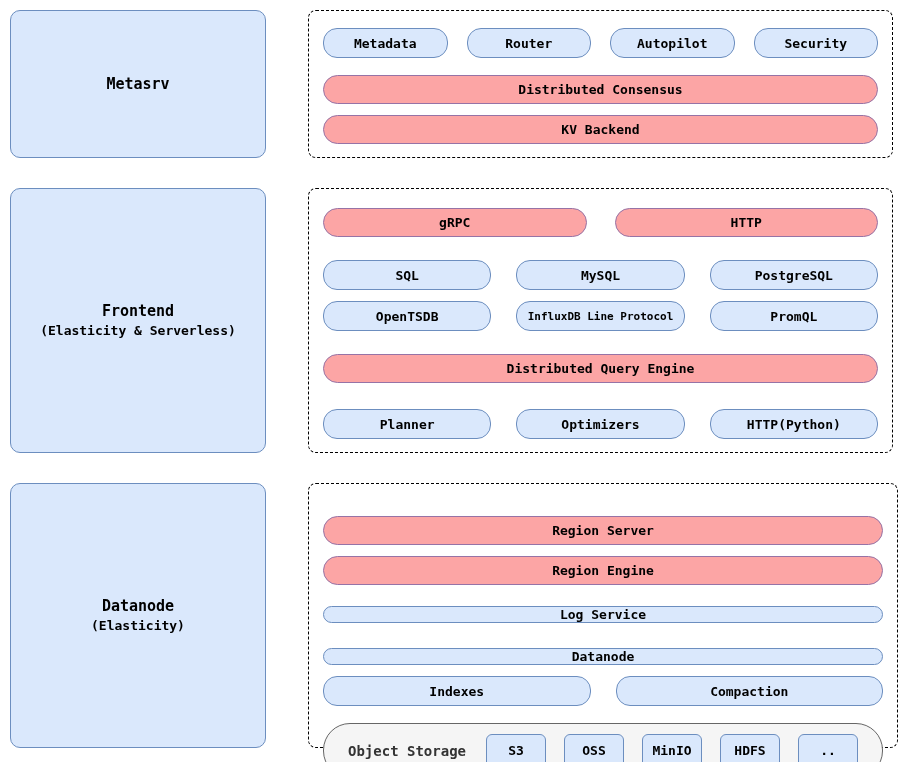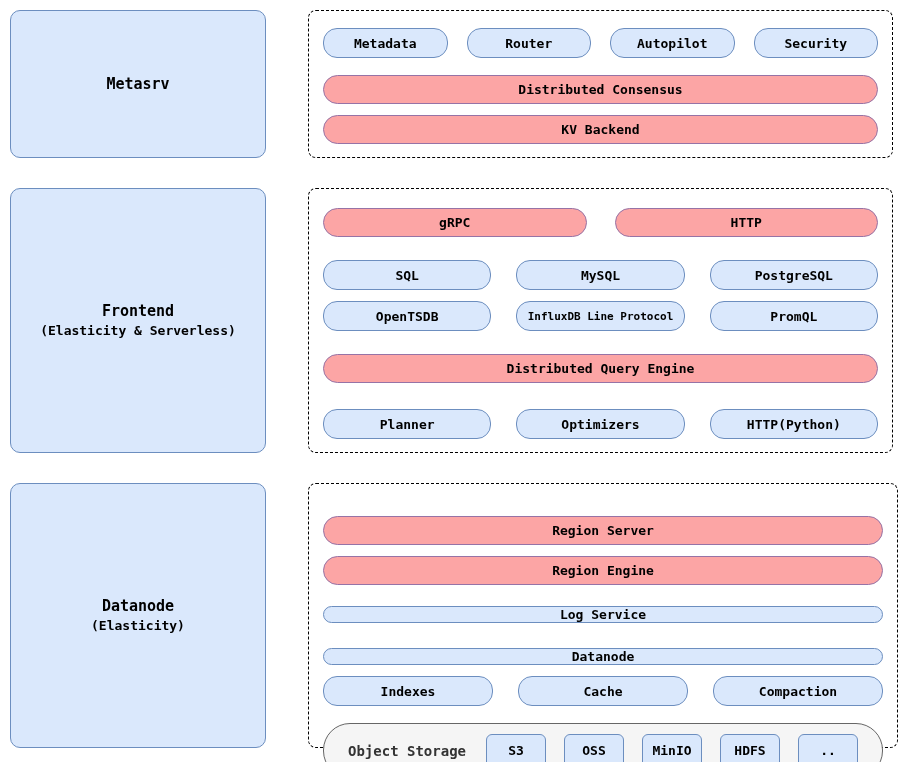--- a/index.html
+++ b/index.html
@@ -162,21 +162,20 @@
       </div>
       <div class="row mt11">
         <div class="pill">Region Engine</div>
       </div>
       <div class="row gap29 mt21">
         <div class="box">Log Service</div>
         <div class="box">Datanode</div>
       </div>
       <div class="row gap29 mt11">
         <div class="box">Indexes</div>
-        <div class="box">Cache</div>
         <div class="box">Compaction</div>
       </div>
       <div class="obj-store">
         <div class="obj-label">Object Storage</div>
         <div class="obj-boxes">
           <div class="obj-box">S3</div>
           <div class="obj-box">OSS</div>
           <div class="obj-box">MinIO</div>
           <div class="obj-box">HDFS</div>
           <div class="obj-box">..</div>

